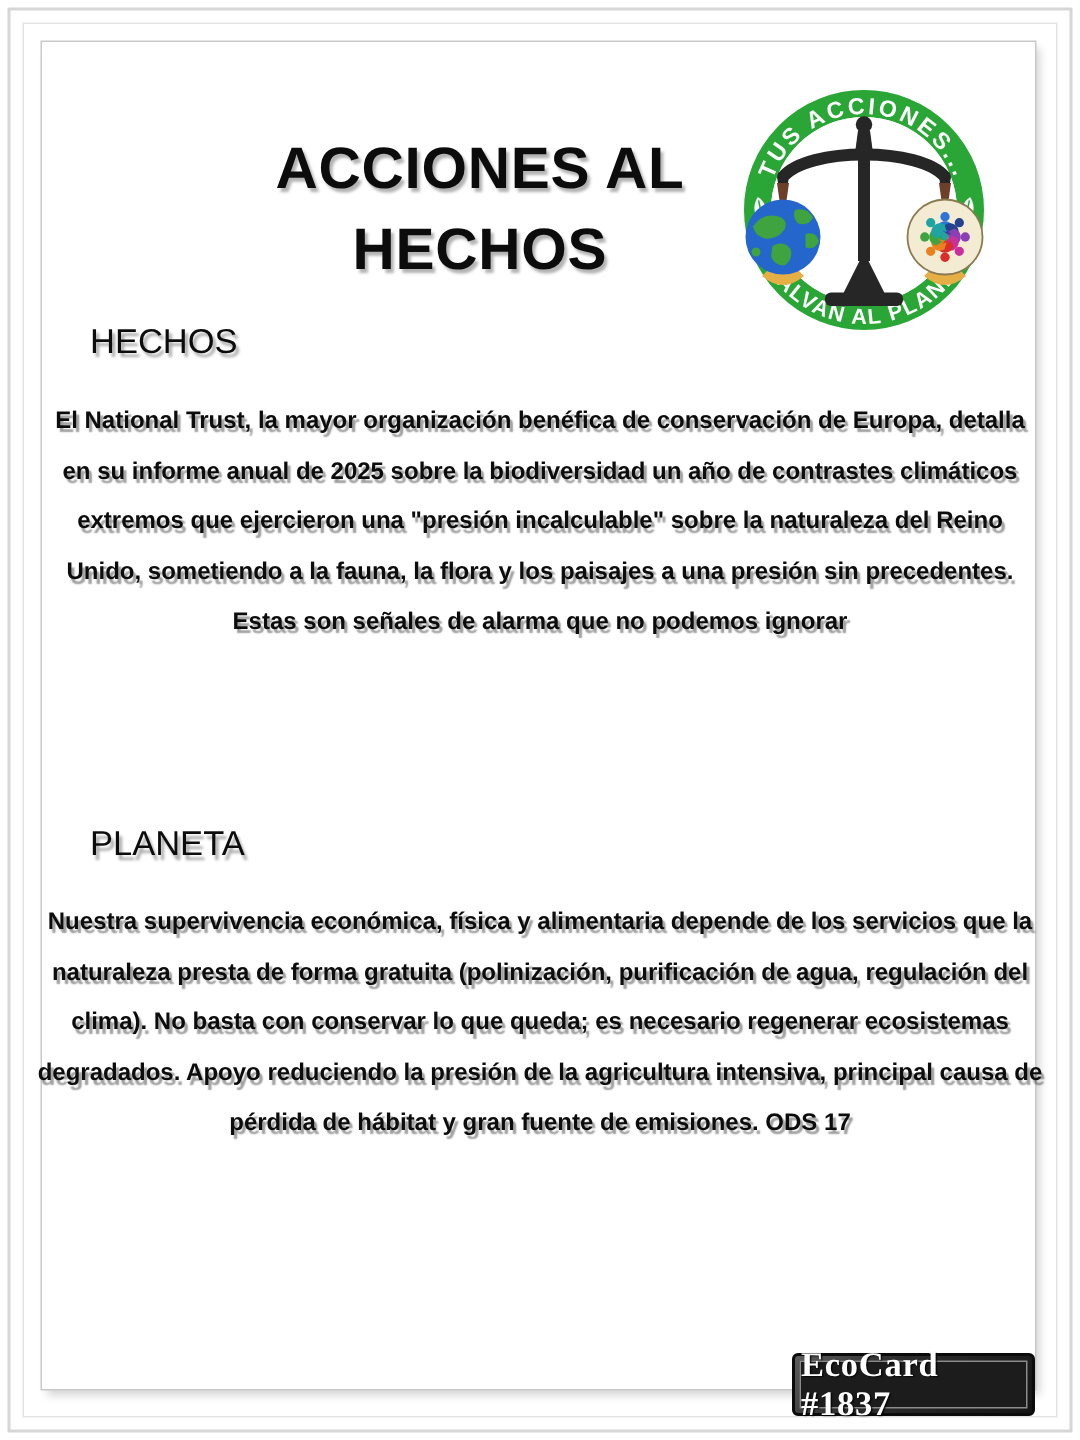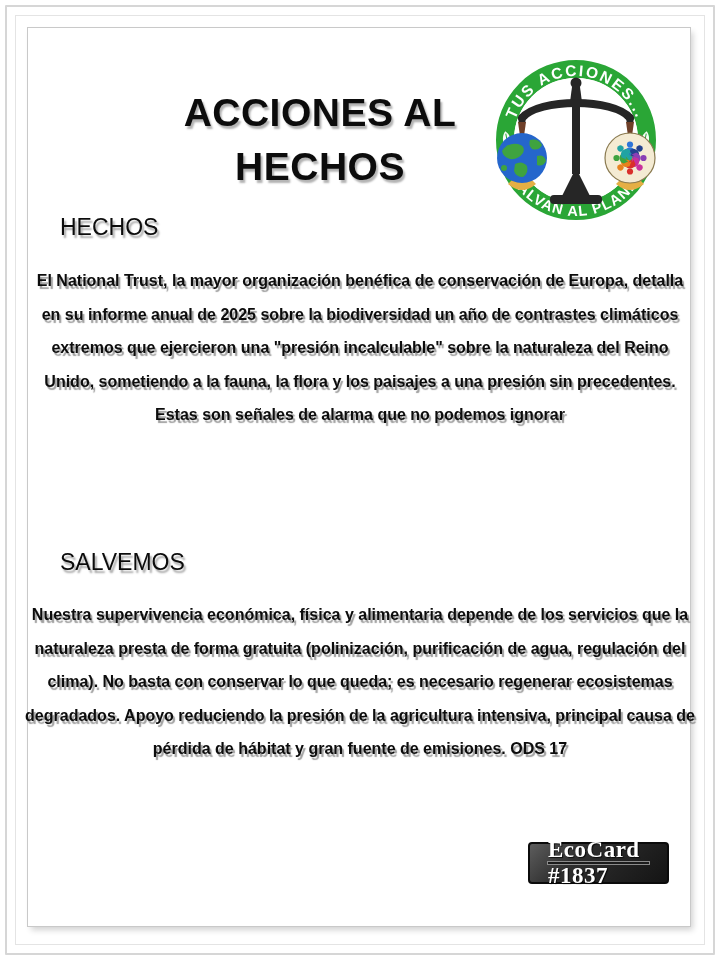--- a/index.html
+++ b/index.html
@@ -45,24 +45,24 @@
   .body-para {
     position:absolute; text-align:center;
     font-size:16px; line-height:33.5px; font-weight:bold; color:#0c0c0c;
     text-shadow:2px 3px 1px rgba(0,0,0,0.38);
   }
   .para-hechos   { left:30px; right:30px; top:264px; }
   .para-acciones { left:24px; right:24px; top:598px; }
 
   
   .ecocard-badge {
-    position:absolute; left:528px; top:842px; width:141px; height:42px;
+    position:absolute; left:528px; top:902px; width:162px; height:42px;
     background:linear-gradient(135deg,#5d5d5d 0%,#2e2e2e 35%,#141414 100%);
     border:2px solid #0b0b0b; border-radius:4px;
-    box-sizing:border-box; padding:17px;
+    box-sizing:border-box; padding:3px;
   }
   .ecocard-inner {
     width:100%; height:100%; box-sizing:border-box;
     background:#1c1c1c; border:1px solid #8b8b8b;
     display:flex; align-items:center; justify-content:center;
   }
   .ecocard-label {
     font-family:"Liberation Serif", serif; font-weight:bold;
     font-size:23px; color:#ffffff; letter-spacing:0.5px;
     text-shadow:1px 1px 1px rgba(0,0,0,0.8);
@@ -154,21 +154,21 @@
         <use href="#personFig" transform="translate(148,102) rotate(225)" fill="#E8821E"></use>
         <use href="#personFig" transform="translate(148,102) rotate(270)" fill="#3FA33F"></use>
         <use href="#personFig" transform="translate(148,102) rotate(315)" fill="#20A3A3"></use>
       </g>
     </svg>
   </div>
 
   <div class="section-heading heading-hechos">HECHOS</div>
   <div class="body-para para-hechos">El National Trust, la mayor organización benéfica de conservación de Europa, detalla en su informe anual de 2025 sobre la biodiversidad un año de contrastes climáticos extremos que ejercieron una "presión incalculable" sobre la naturaleza del Reino Unido, sometiendo a la fauna, la flora y los paisajes a una presión sin precedentes. Estas son señales de alarma que no podemos ignorar</div>
 
-  <div class="section-heading heading-acciones">SALVEMOS</div>
+  <div class="section-heading heading-acciones">PLANETA</div>
   <div class="body-para para-acciones">Nuestra supervivencia económica, física y alimentaria depende de los servicios que la naturaleza presta de forma gratuita (polinización, purificación de agua, regulación del clima). No basta con conservar lo que queda; es necesario regenerar ecosistemas degradados. Apoyo reduciendo la presión de la agricultura intensiva, principal causa de pérdida de hábitat y gran fuente de emisiones. ODS 17</div>
 
   <div class="ecocard-badge">
     <div class="ecocard-inner">
       <span class="ecocard-label">EcoCard #1837</span>
     </div>
   </div>
 
 </div>
 

